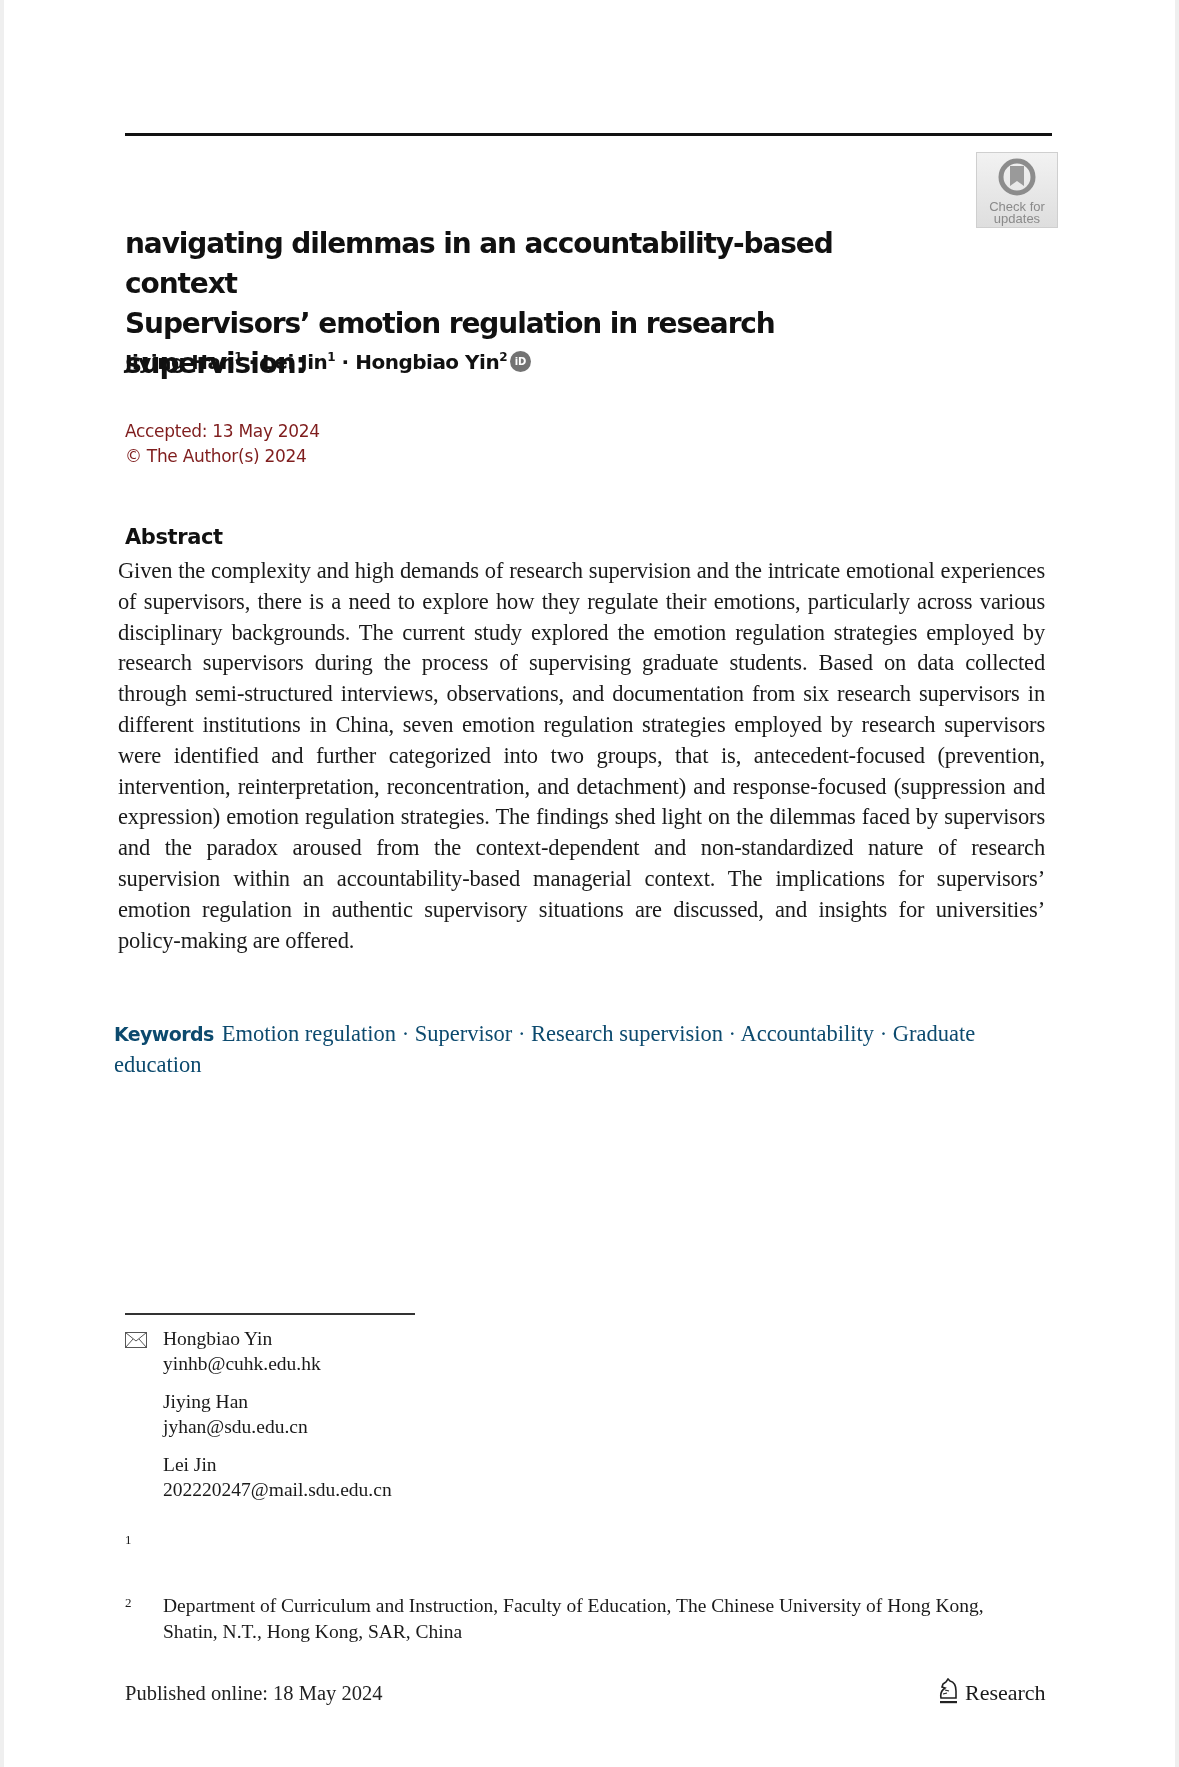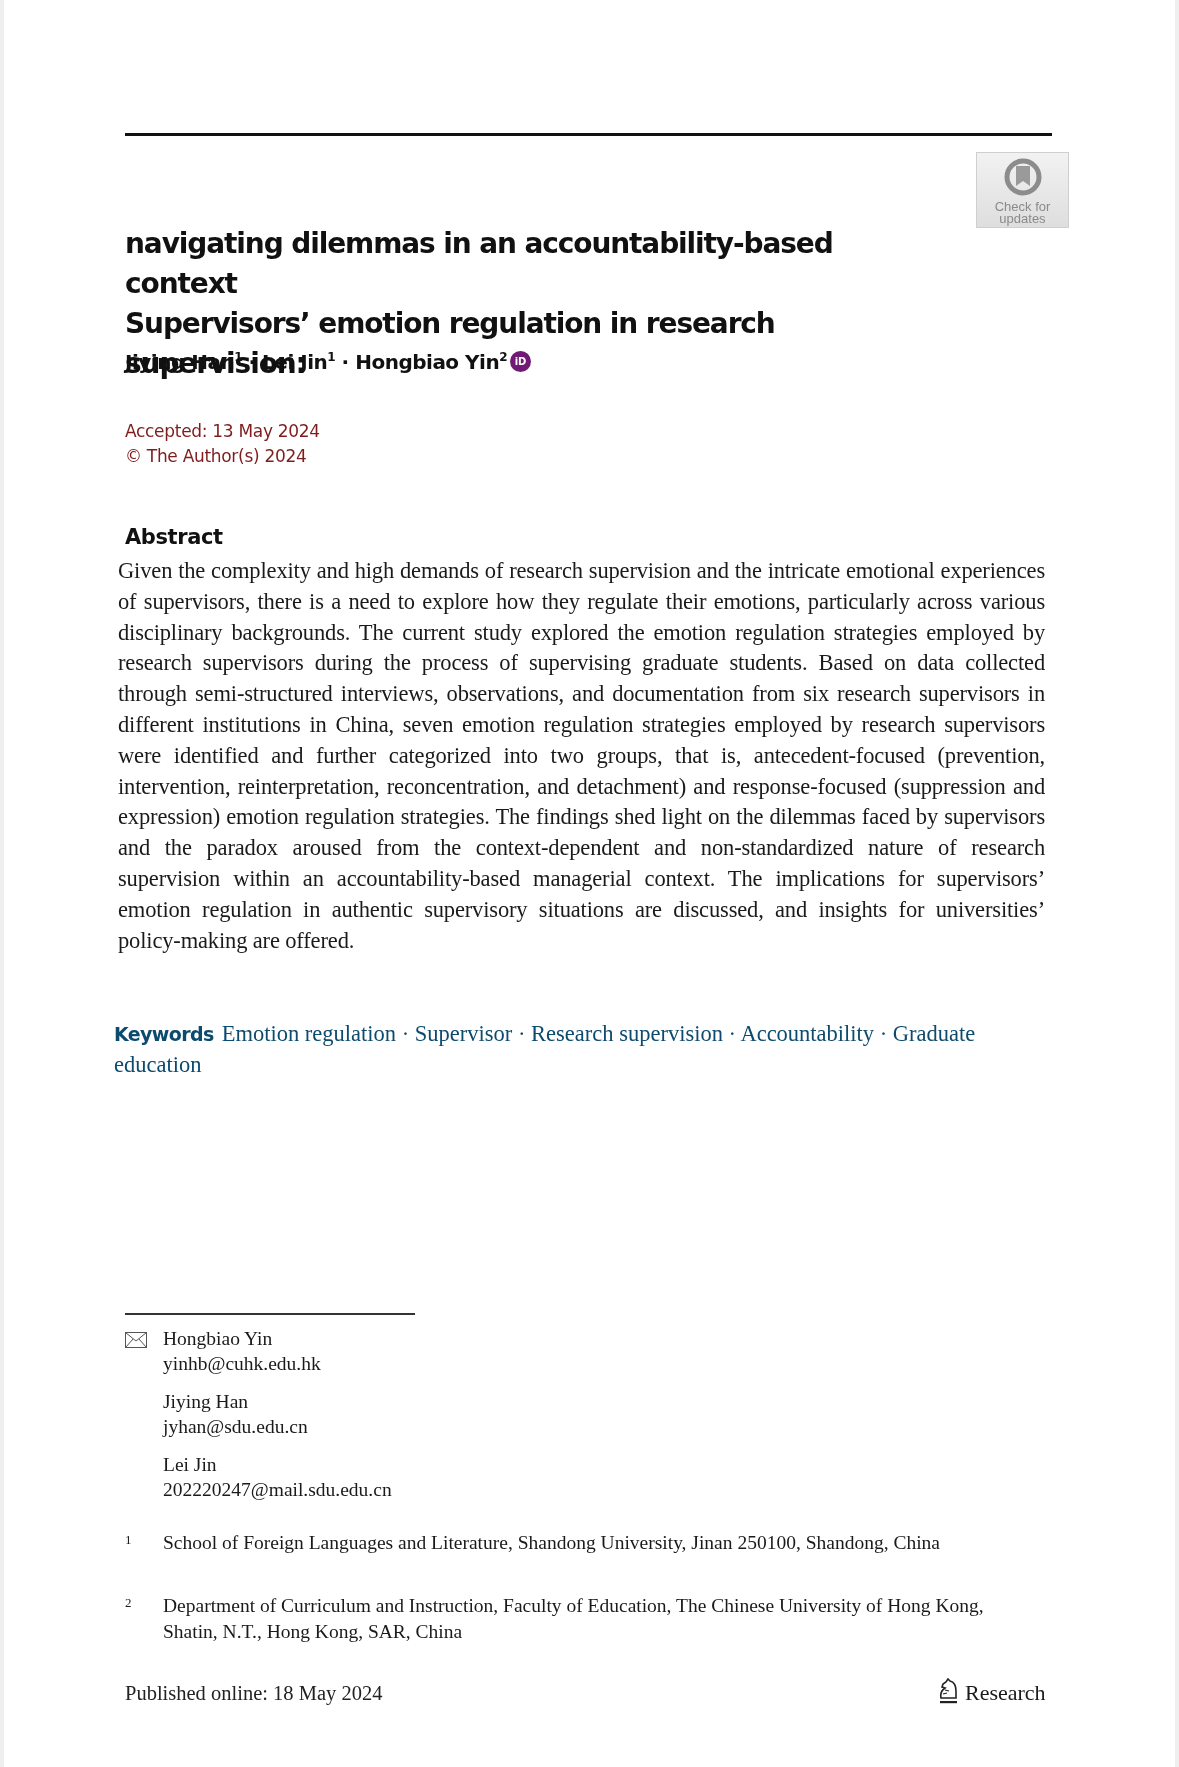--- a/index.html
+++ b/index.html
@@ -9,28 +9,28 @@
   }
   .edge-l { position:absolute; left:0; top:0; width:4px; height:1767px; background:#efefef; }
   .edge-r { position:absolute; right:0; top:0; width:4px; height:1767px; background:#efefef; }
   .sans { font-family: "DejaVu Sans", "Liberation Sans", sans-serif; }
   .serif { font-family: "Liberation Serif", "DejaVu Serif", serif; }
   .abs { position: absolute; }
 
   .journal { left:125px; top:68px; font-size:17px; line-height:25px; color:#1a1a1a; letter-spacing:-0.3px; }
   .header-rule { left:125px; top:133px; width:927px; height:3px; background:#111; }
 
-  .cfu { left:976px; top:152px; width:93px; height:76px; background:linear-gradient(#f2f2f2,#dedede); border:1px solid #cfcfcf; box-sizing:border-box; text-align:center; }
+  .cfu { left:976px; top:152px; width:82px; height:76px; background:linear-gradient(#f2f2f2,#dedede); border:1px solid #cfcfcf; box-sizing:border-box; text-align:center; }
   .cfu svg { margin-top:4px; }
   .cfu-text { font-family:"Liberation Sans", sans-serif; font-size:13px; line-height:13px; color:#8a8a8a; margin-top:-1px; }
 
   .title { left:125px; top:224px; width:820px; font-size:28px; line-height:40px; font-weight:bold; letter-spacing:-1.1px; color:#111; }
   .authors { left:125px; top:348px; font-size:20px; line-height:28px; font-weight:bold; letter-spacing:-0.5px; color:#111; white-space:nowrap; }
   .authors sup { font-size:12px; vertical-align: 8px; line-height:0; }
-  .orcid { display:inline-block; width:21px; height:21px; border-radius:50%; background:#701a75; color:#fff; font-size:10px; font-weight:bold; text-align:center; line-height:21px; vertical-align:4px; margin-left:3px; letter-spacing:0; }
+  .orcid { display:inline-block; width:21px; height:21px; border-radius:50%; background:#737373; color:#fff; font-size:10px; font-weight:bold; text-align:center; line-height:21px; vertical-align:4px; margin-left:3px; letter-spacing:0; }
 
   .dates { left:125px; top:419px; font-size:17px; line-height:25px; color:#7f1d1d; letter-spacing:-0.3px; }
 
   .abstract-h { left:125px; top:525px; font-size:21px; font-weight:bold; letter-spacing:-0.4px; color:#111; }
   .abstract { left:118px; top:556px; width:927px; font-size:22.5px; line-height:30.8px; text-align:justify; color:#1a1a1a; letter-spacing:-0.15px; }
 
   .keywords { left:114px; top:1019px; width:927px; font-size:22.5px; line-height:30.5px; color:#0c4a6e; }
   .kw-label { font-family:"DejaVu Sans", sans-serif; font-weight:bold; font-size:19px; letter-spacing:-0.6px; margin-right:8px; }
 
   .fn-rule { left:125px; top:1313px; width:290px; height:2px; background:#333; }
@@ -106,21 +106,20 @@
     <div>jyhan@sdu.edu.cn</div>
   </div>
   <div class="contact" style="top:126px;">
     <div>Lei Jin</div>
     <div>202220247@mail.sdu.edu.cn</div>
   </div>
 </div>
 
 <div class="abs affil serif" style="top:1530px;height:52px;">
   <span class="num">1</span>
-  <span class="txt">School of Foreign Languages and Literature, Shandong University, Jinan 250100, Shandong, China</span>
 </div>
 <div class="abs affil serif" style="top:1593px;height:52px;">
   <span class="num">2</span>
   <span class="txt">Department of Curriculum and Instruction, Faculty of Education, The Chinese University of Hong Kong, Shatin, N.T., Hong Kong, SAR, China</span>
 </div>
 
 <div class="abs published serif">Published online: 18 May 2024</div>
 
 <div class="abs springer serif">
   <svg width="22" height="28" viewBox="0 0 22 28">

